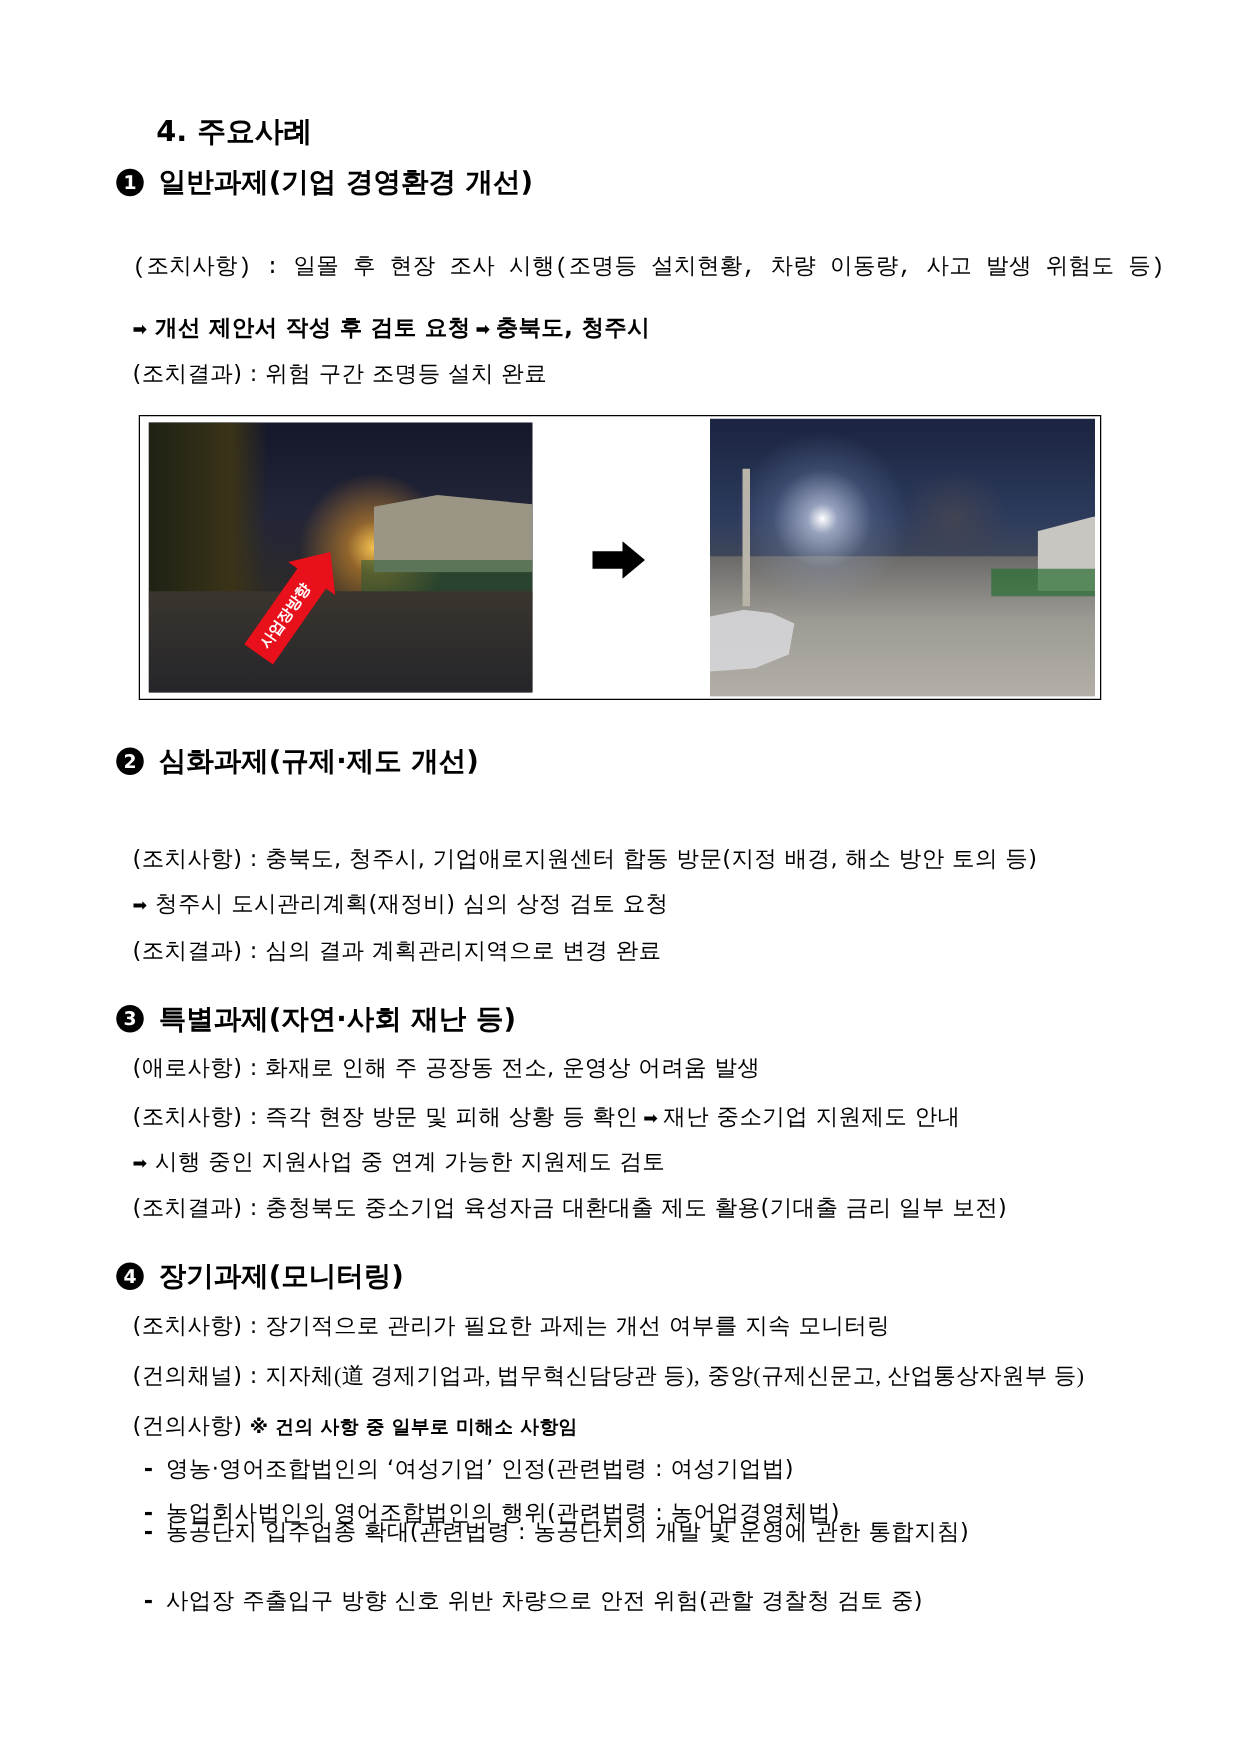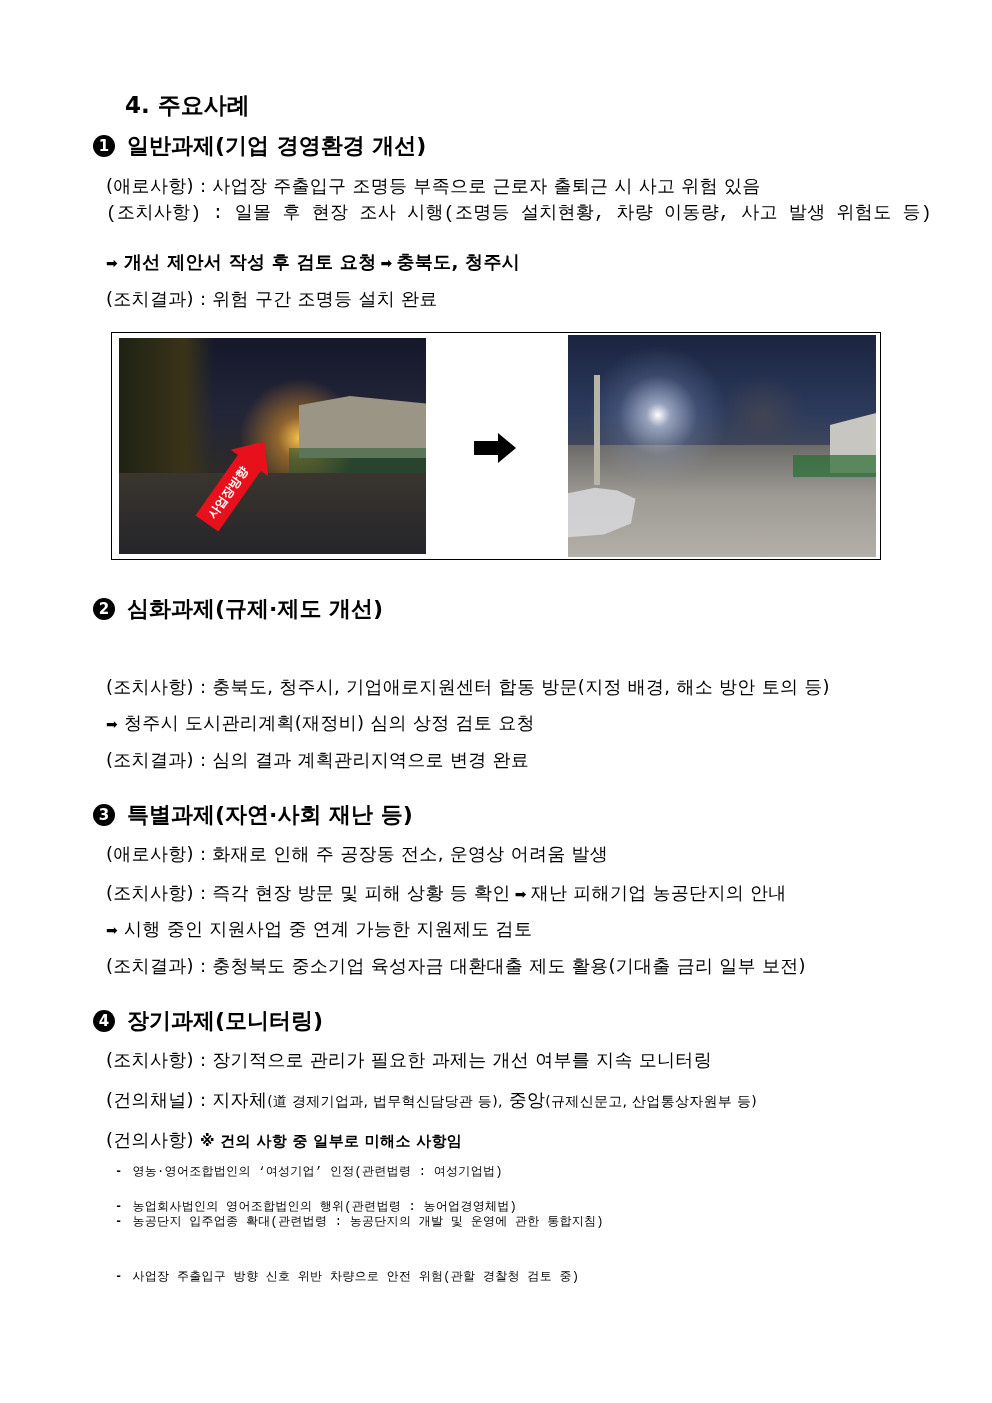--- a/index.html
+++ b/index.html
@@ -4,23 +4,23 @@
   <style>
     html, body { margin: 0; padding: 0; background: #ffffff; }
     body { width: 992px; height: 1403px; position: relative; font-family: "DejaVu Sans", "Liberation Sans", sans-serif; color: #000; overflow: hidden; }
     .page { position: absolute; left: 0; top: 0; width: 992px; height: 1403px; }
     .h1 { position: absolute; left: 93px; top: 90px; font-size: 23px; font-weight: bold; letter-spacing: 0px; margin-left: 32px; }
     .h2 { position: absolute; left: 93px; font-size: 22px; font-weight: bold; display: flex; align-items: center; white-space: nowrap; }
     .num { display: inline-flex; width: 22px; height: 22px; border-radius: 50%; background: #000; color: #fff; font-size: 15px; font-weight: bold; align-items: center; justify-content: center; margin-right: 12px; }
     .line { position: absolute; left: 106px; font-size: 18px; white-space: nowrap; letter-spacing: 0.3px; }
     .line .arrow { font-size: 14px; margin-right: 6px; }
     .line .arr-inline { font-size: 14px; margin: 0 4px; }
-    .small { font-size: 14px; }
+    .small { font-size: 18px; font-family: Liberation Serif, serif; }
     .note { font-size: 15px; font-weight: bold; }
-    .bullet { position: absolute; left: 115px; font-size: 12px; white-space: nowrap; letter-spacing: 0.3px; font-family: Liberation Mono, monospace; }
+    .bullet { position: absolute; left: 115px; font-size: 18px; white-space: nowrap; letter-spacing: 0.3px; }
     .bullet .dash { font-weight: bold; margin-right: 10px; }
     .photo-box { position: absolute; left: 111px; top: 332px; width: 770px; height: 228px; border: 1.5px solid #000; box-sizing: border-box; background: #fff; }
     .photo { position: absolute; overflow: hidden; }
     .photo-before { left: 7px; top: 5px; width: 307px; height: 216px; background: linear-gradient(180deg, #15182a 0%, #232538 35%, #2c2a2a 60%, #1f1f22 100%); }
     .photo-after { left: 456px; top: 2px; width: 308px; height: 222px; background: linear-gradient(180deg, #1b2440 0%, #2c3a5c 35%, #4b4f58 60%, #8a8680 80%, #a29e98 100%); }
     .glow1 { position: absolute; left: 120px; top: 40px; width: 120px; height: 120px; border-radius: 50%; background: radial-gradient(circle, rgba(255,200,80,0.95) 0%, rgba(230,150,40,0.55) 25%, rgba(120,70,20,0.0) 70%); }
     .trees1 { position: absolute; left: 0; top: 0; width: 95px; height: 150px; background: linear-gradient(90deg, #1e2214 0%, #3a3318 70%, rgba(60,50,20,0) 100%); }
     .bldg1 { position: absolute; left: 180px; top: 58px; width: 127px; height: 62px; background: #9b9585; clip-path: polygon(0 15%, 40% 0, 100% 12%, 100% 100%, 0 100%); }
     .fence1 { position: absolute; left: 170px; top: 110px; width: 137px; height: 30px; background: rgba(40,90,50,0.55); }
     .road1 { position: absolute; left: 0; top: 135px; width: 307px; height: 81px; background: linear-gradient(180deg, #3a352e 0%, #25252a 100%); }
@@ -42,23 +42,20 @@
 </head>
 <body>
 
 <div class="page">
 
   <div class="h1">4. 주요사례</div>
 
   <div class="h2" style="top:131px;">
     <span class="num">1</span>
     <span>일반과제(기업 경영환경 개선)</span>
-  </div>
-  <div class="line" style="top:174px;">
-    <span>(애로사항)</span><span> : </span><span>사업장 주출입구 조명등 부족으로 근로자 출퇴근 시 사고 위험 있음</span>
   </div>
   <div class="line" style="top:200px;font-family:Liberation Mono, monospace;">
     <span>(조치사항)</span><span> : </span><span>일몰 후 현장 조사 시행(조명등 설치현황, 차량 이동량, 사고 발생 위험도 등)</span>
   </div>
   <div class="line" style="top:250px;font-weight:bold;">
     <span class="arrow">➡</span><span>개선 제안서 작성 후 검토 요청</span><span class="arr-inline">➡</span><span>충북도, 청주시</span>
   </div>
   <div class="line" style="top:287px;">
     <span>(조치결과)</span><span> : </span><span>위험 구간 조명등 설치 완료</span>
   </div>
@@ -106,21 +103,21 @@
   </div>
 
   <div class="h2" style="top:800px;">
     <span class="num">3</span>
     <span>특별과제(자연·사회 재난 등)</span>
   </div>
   <div class="line" style="top:842px;">
     <span>(애로사항)</span><span> : </span><span>화재로 인해 주 공장동 전소, 운영상 어려움 발생</span>
   </div>
   <div class="line" style="top:881px;">
-    <span>(조치사항)</span><span> : </span><span>즉각 현장 방문 및 피해 상황 등 확인</span><span class="arr-inline">➡</span><span>재난 피해기업 농공단지의 안내</span>
+    <span>(조치사항)</span><span> : </span><span>즉각 현장 방문 및 피해 상황 등 확인</span><span class="arr-inline">➡</span><span>재난 중소기업 지원제도 안내</span>
   </div>
   <div class="line" style="top:917px;">
     <span class="arrow">➡</span><span>시행 중인 지원사업 중 연계 가능한 지원제도 검토</span>
   </div>
   <div class="line" style="top:954px;">
     <span>(조치결과)</span><span> : </span><span>충청북도 중소기업 육성자금 대환대출 제도 활용(기대출 금리 일부 보전)</span>
   </div>
 
   <div class="h2" style="top:1006px;">
     <span class="num">4</span>

